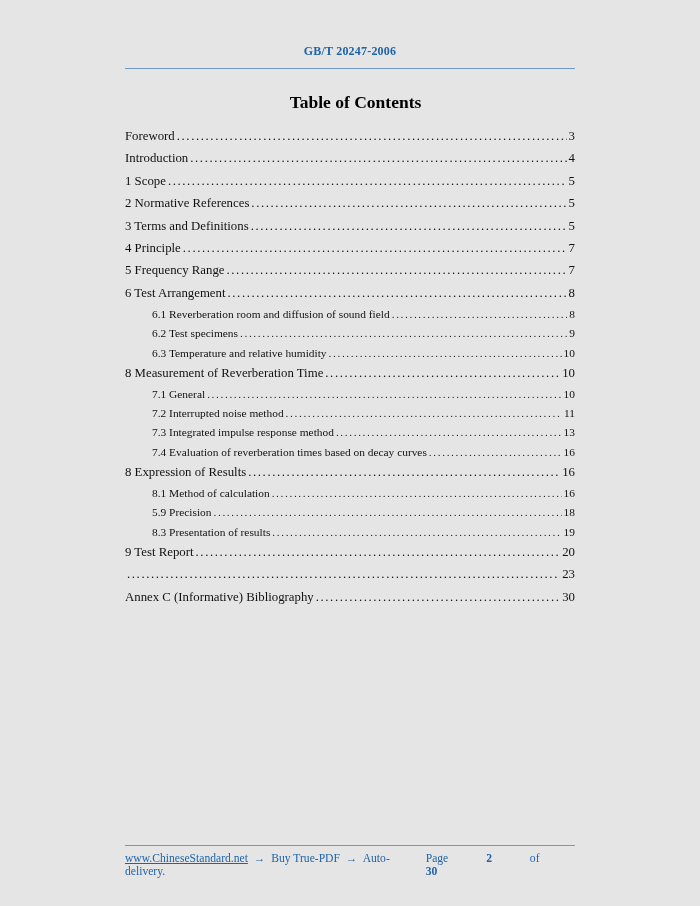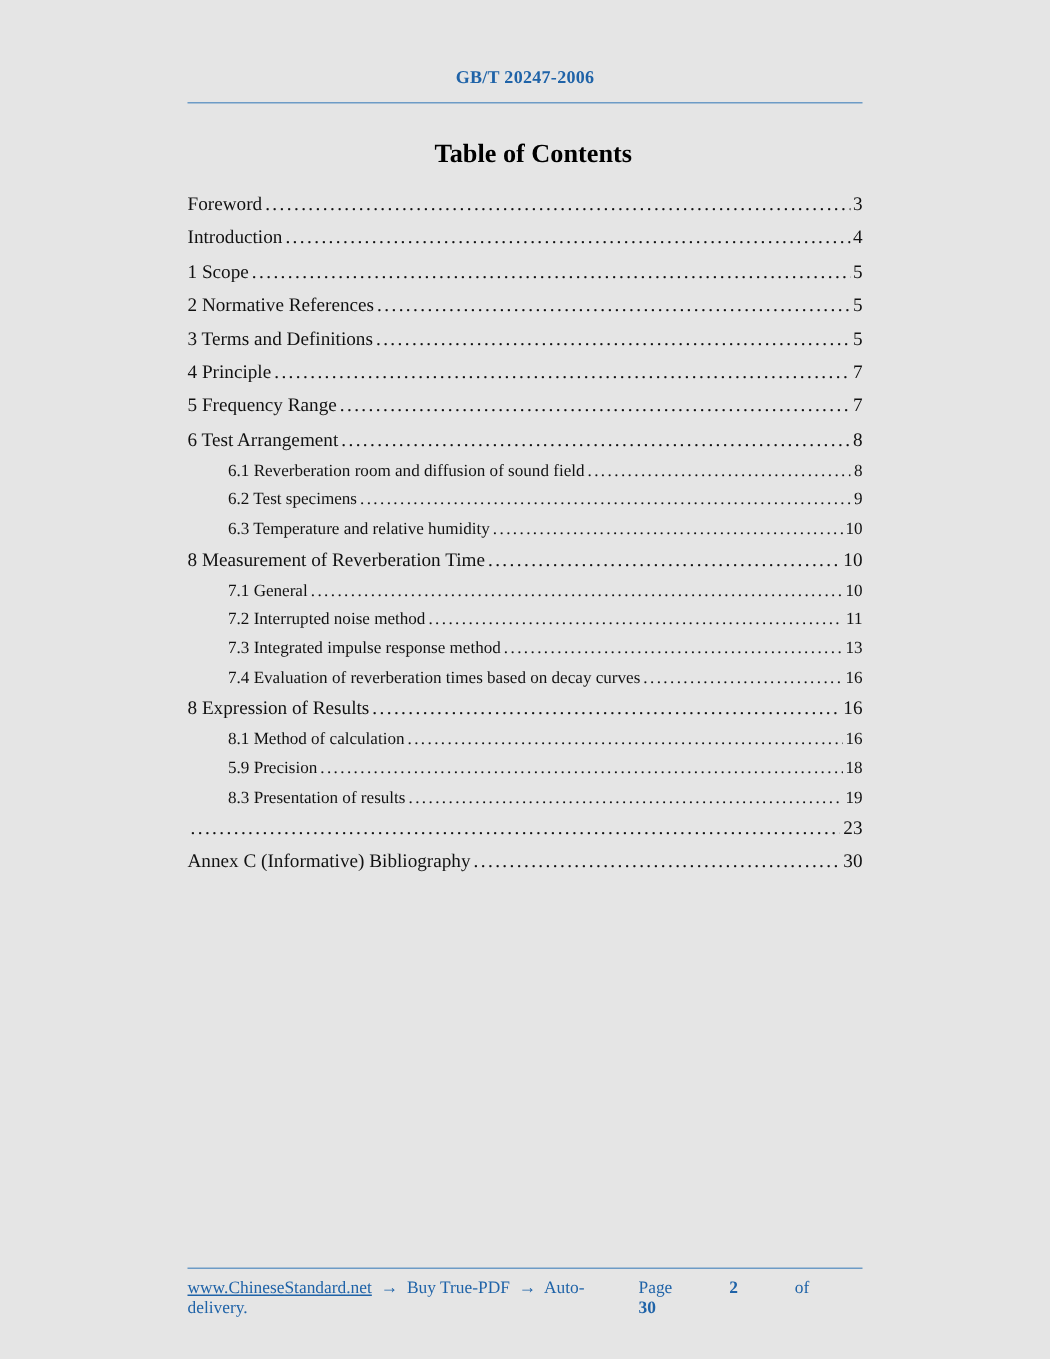--- a/index.html
+++ b/index.html
@@ -191,20 +191,25 @@
       </div>
       <div class="toc-row level-2">
         <span class="toc-label">5.9 Precision</span>
         <span class="toc-leader"></span>
         <span class="toc-page">18</span>
       </div>
       <div class="toc-row level-2">
         <span class="toc-label">8.3 Presentation of results</span>
         <span class="toc-leader"></span>
         <span class="toc-page">19</span>
+      </div>
+      <div class="toc-row level-1">
+        <span class="toc-label">9 Test Report</span>
+        <span class="toc-leader"></span>
+        <span class="toc-page">20</span>
       </div>
       <div class="toc-row level-1">
         <span class="toc-leader"></span>
         <span class="toc-page">23</span>
       </div>
       <div class="toc-row level-1">
         <span class="toc-label">Annex C (Informative) Bibliography</span>
         <span class="toc-leader"></span>
         <span class="toc-page">30</span>
       </div>

